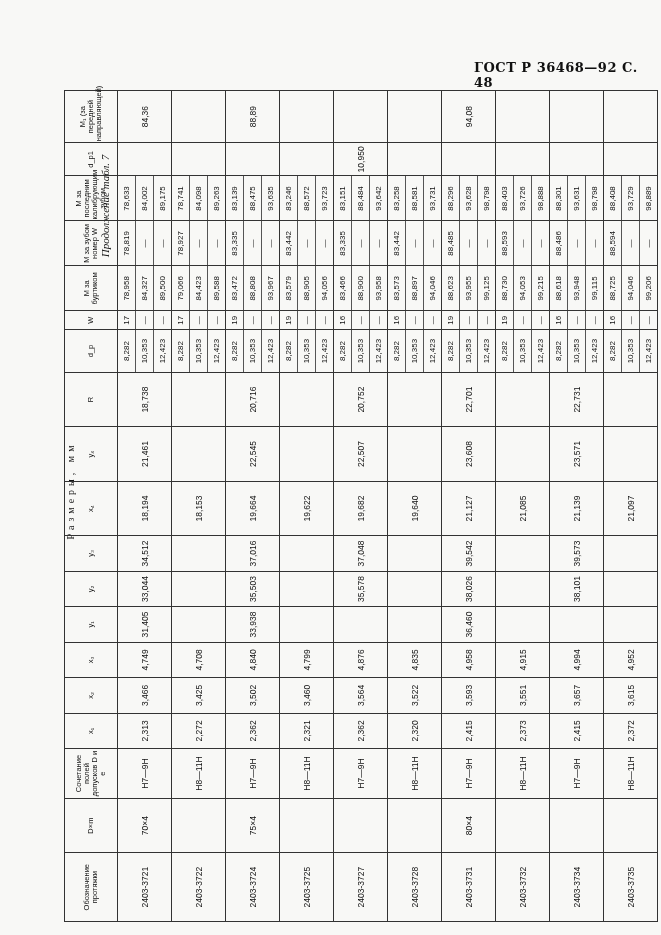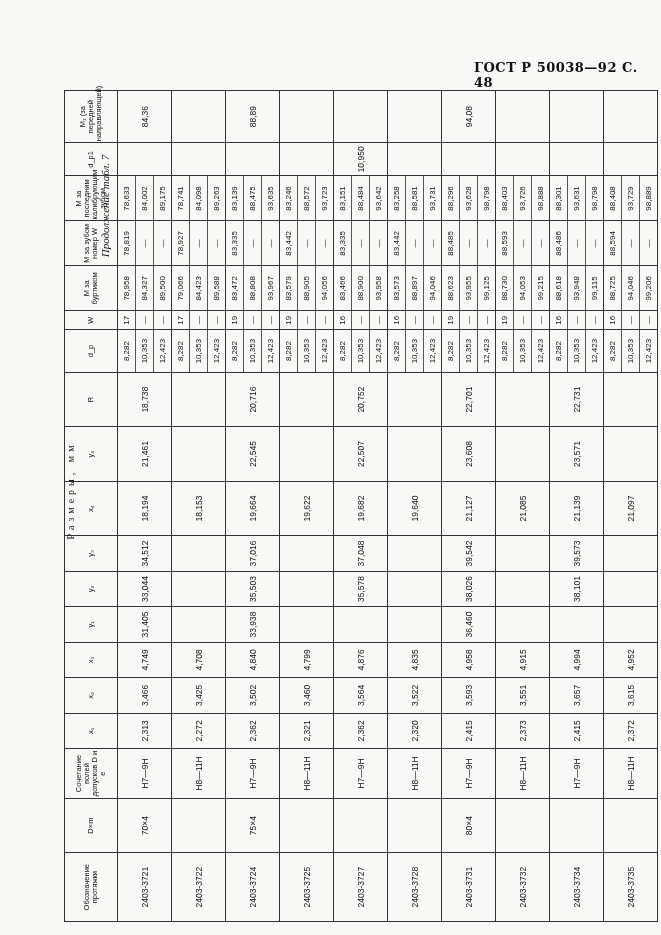--- a/index.html
+++ b/index.html
@@ -10,21 +10,21 @@
   
   .wrap{position:absolute;left:64px;top:922px;width:832px;height:560px;transform-origin:0 0;transform:rotate(-90deg);}
   table{border-collapse:collapse;width:832px;height:560px;table-layout:fixed;font-family:"Liberation Sans",sans-serif;font-size:8.5px;}
   td,th{border:1px solid #333;padding:0 1px;text-align:center;vertical-align:middle;}
   th{font-weight:normal;font-size:7.5px;line-height:8px;height:52px;}
   .sub{font-size:8px;}
 </style>
 </head>
 <body>
 
-<div class="gost">ГОСТ Р 50038—92 С. 48</div>
+<div class="gost">ГОСТ Р 36468—92 С. 48</div>
 <div class="cont">Продолжение табл. 7</div>
 <div class="sizes">Размеры, мм</div>
 
 <div class="wrap">
 <table>
   <colgroup>
     <col style="width:58px">
         <col style="width:46px">
         <col style="width:42px">
     <col style="width:30px">

